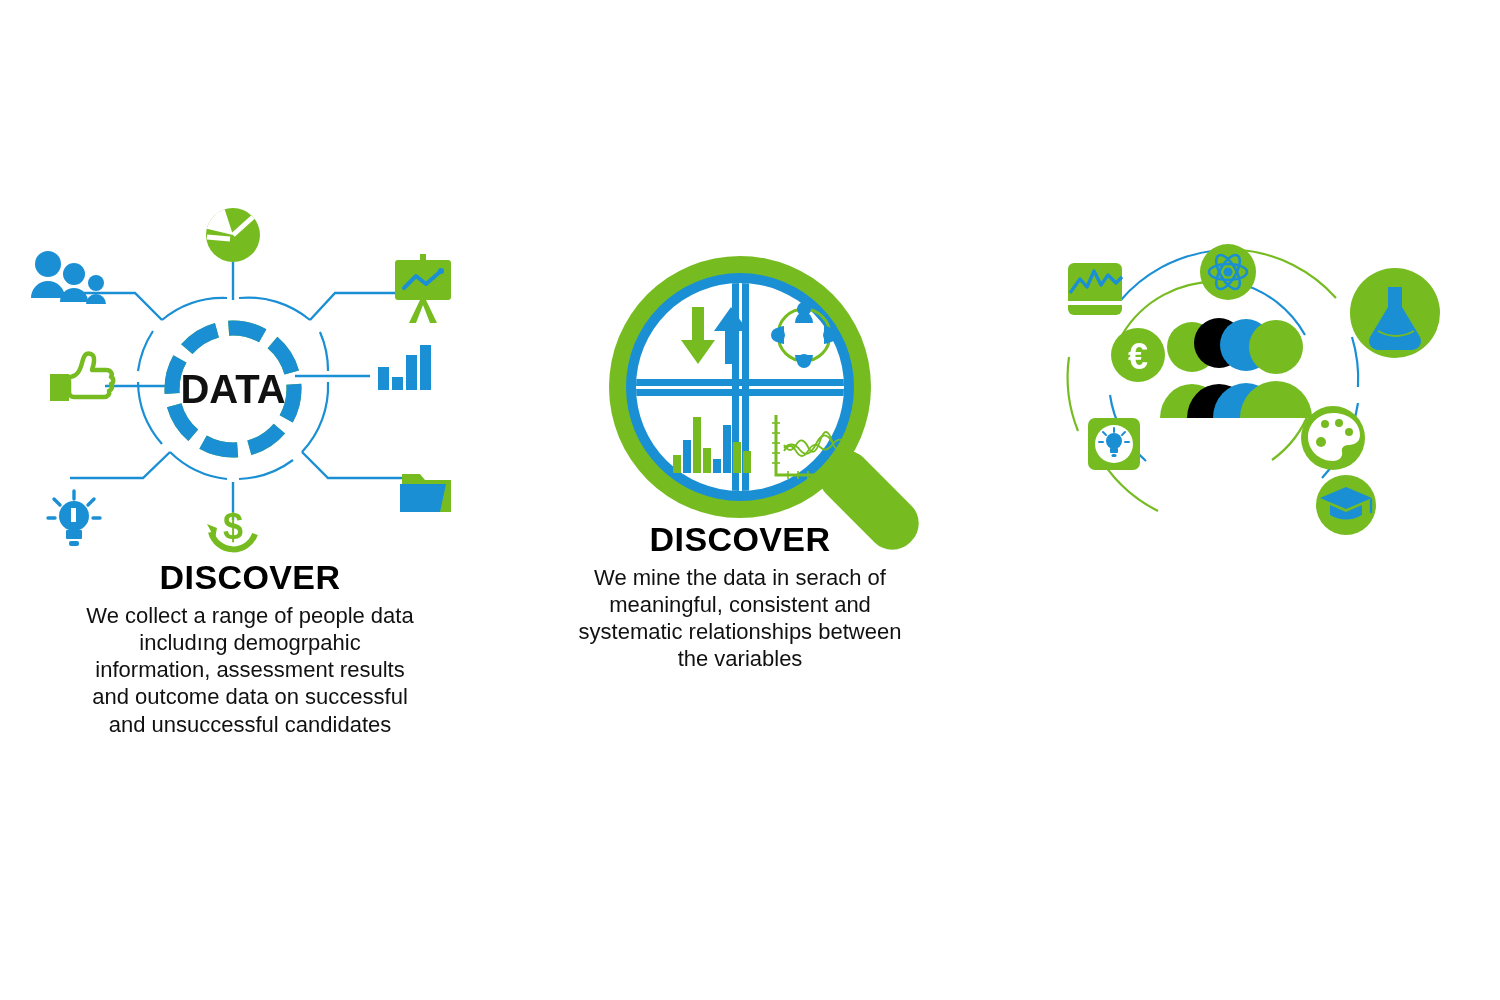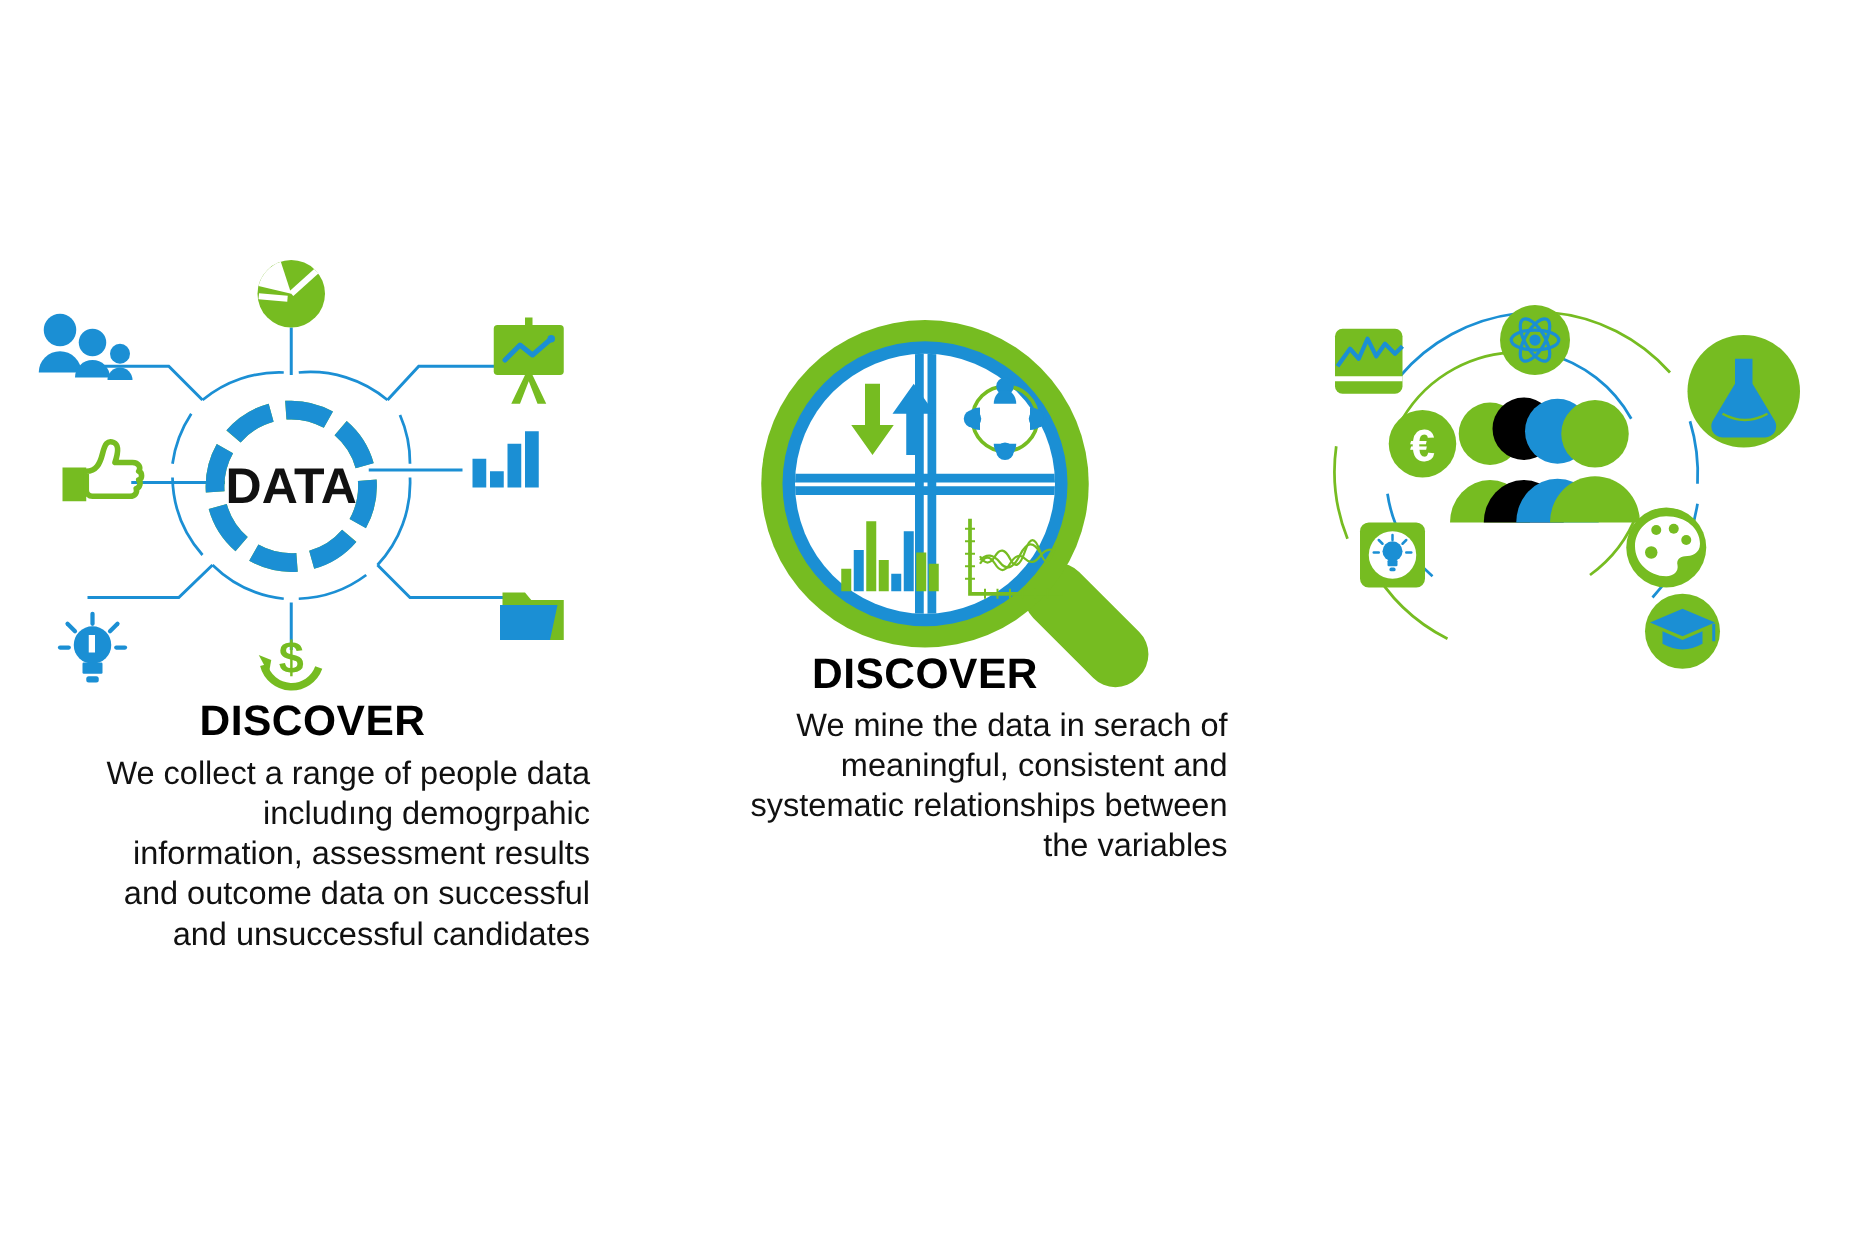--- a/index.html
+++ b/index.html
@@ -21,26 +21,25 @@
 
   .step-title{
     font-weight:bold;
     font-size:34px;
     letter-spacing:0.4px;
     color:#000000;
     line-height:1.05;
     margin:0 0 6px 0;
   }
   .step-desc{
-    font-size:26px;
+    font-size:22px;
     line-height:1.24;
     color:#111111;
     margin:0;
     white-space:pre-line;
-    text-align:right;
   }
 
   
   #cap-collect{top:560px;}
   #cap-collect .step-desc{padding:0 28px;}
   #cap-discover{top:522px;}
   #cap-discover .step-desc{padding:0 8px;}
   #cap-connect{top:550px;}
   #cap-connect .step-desc{padding:0 18px;}
 

